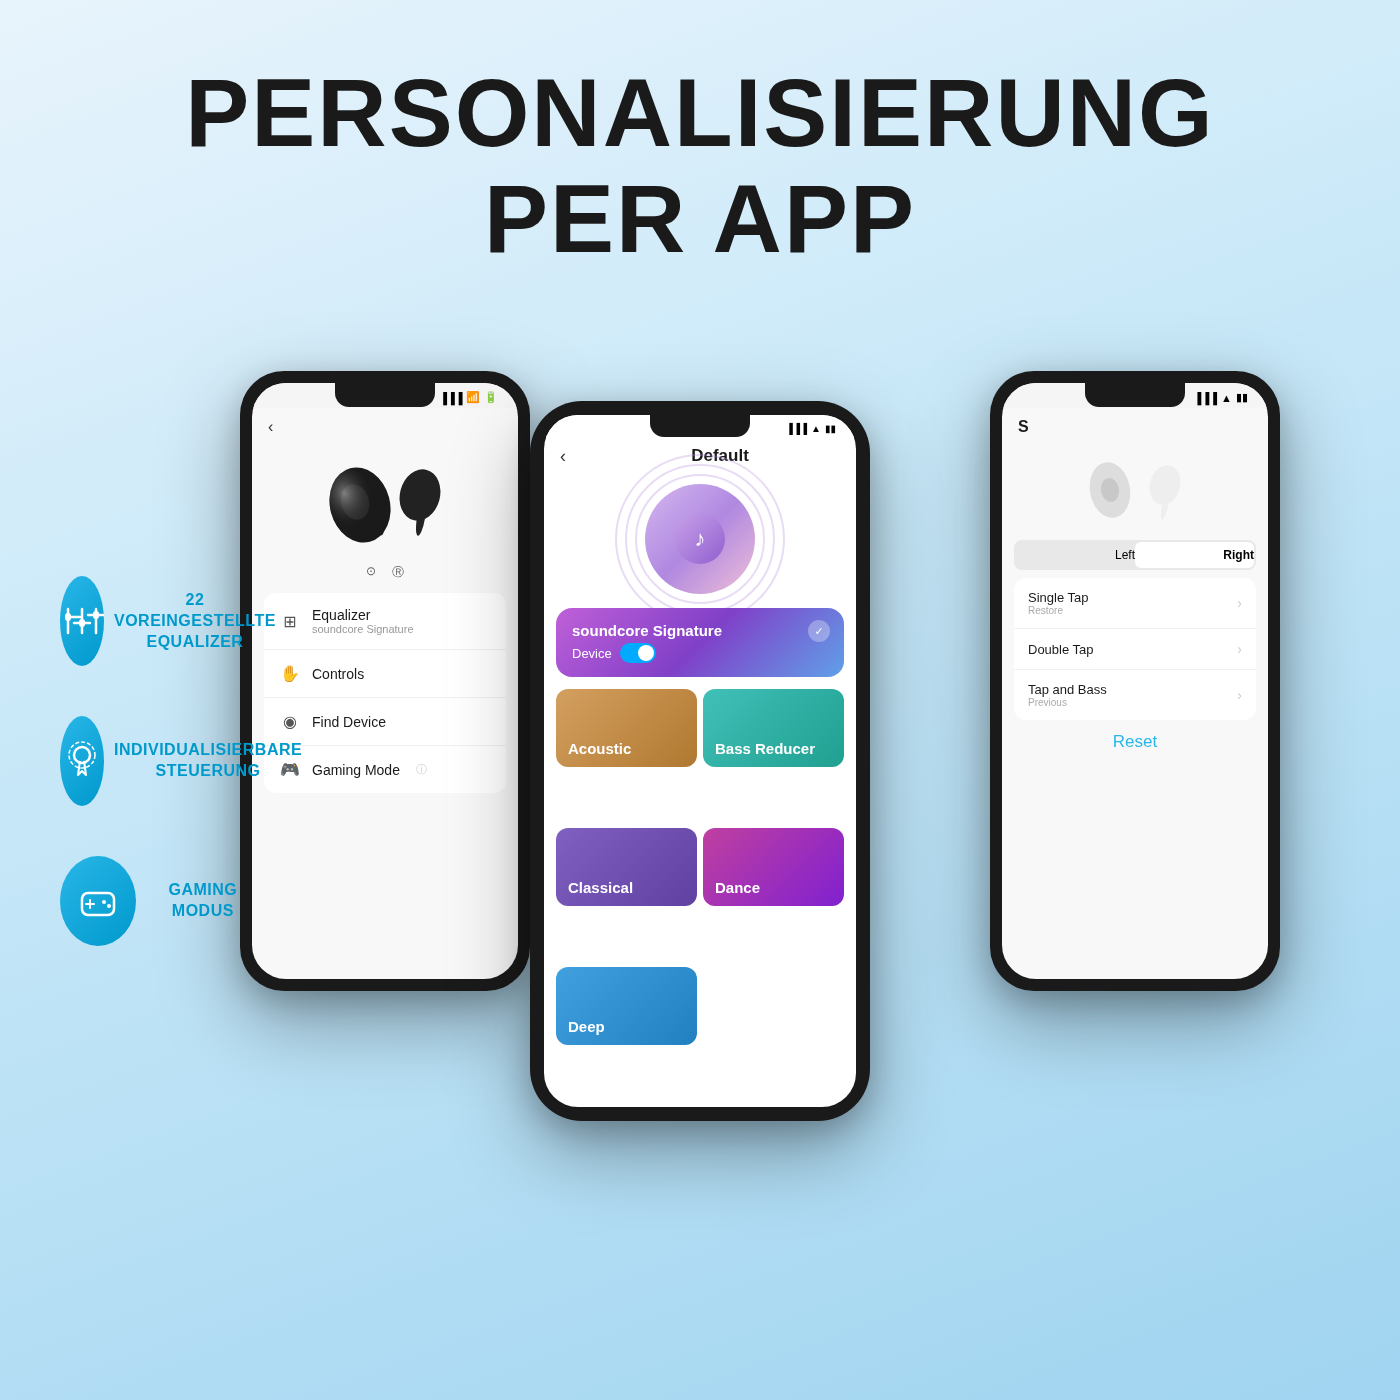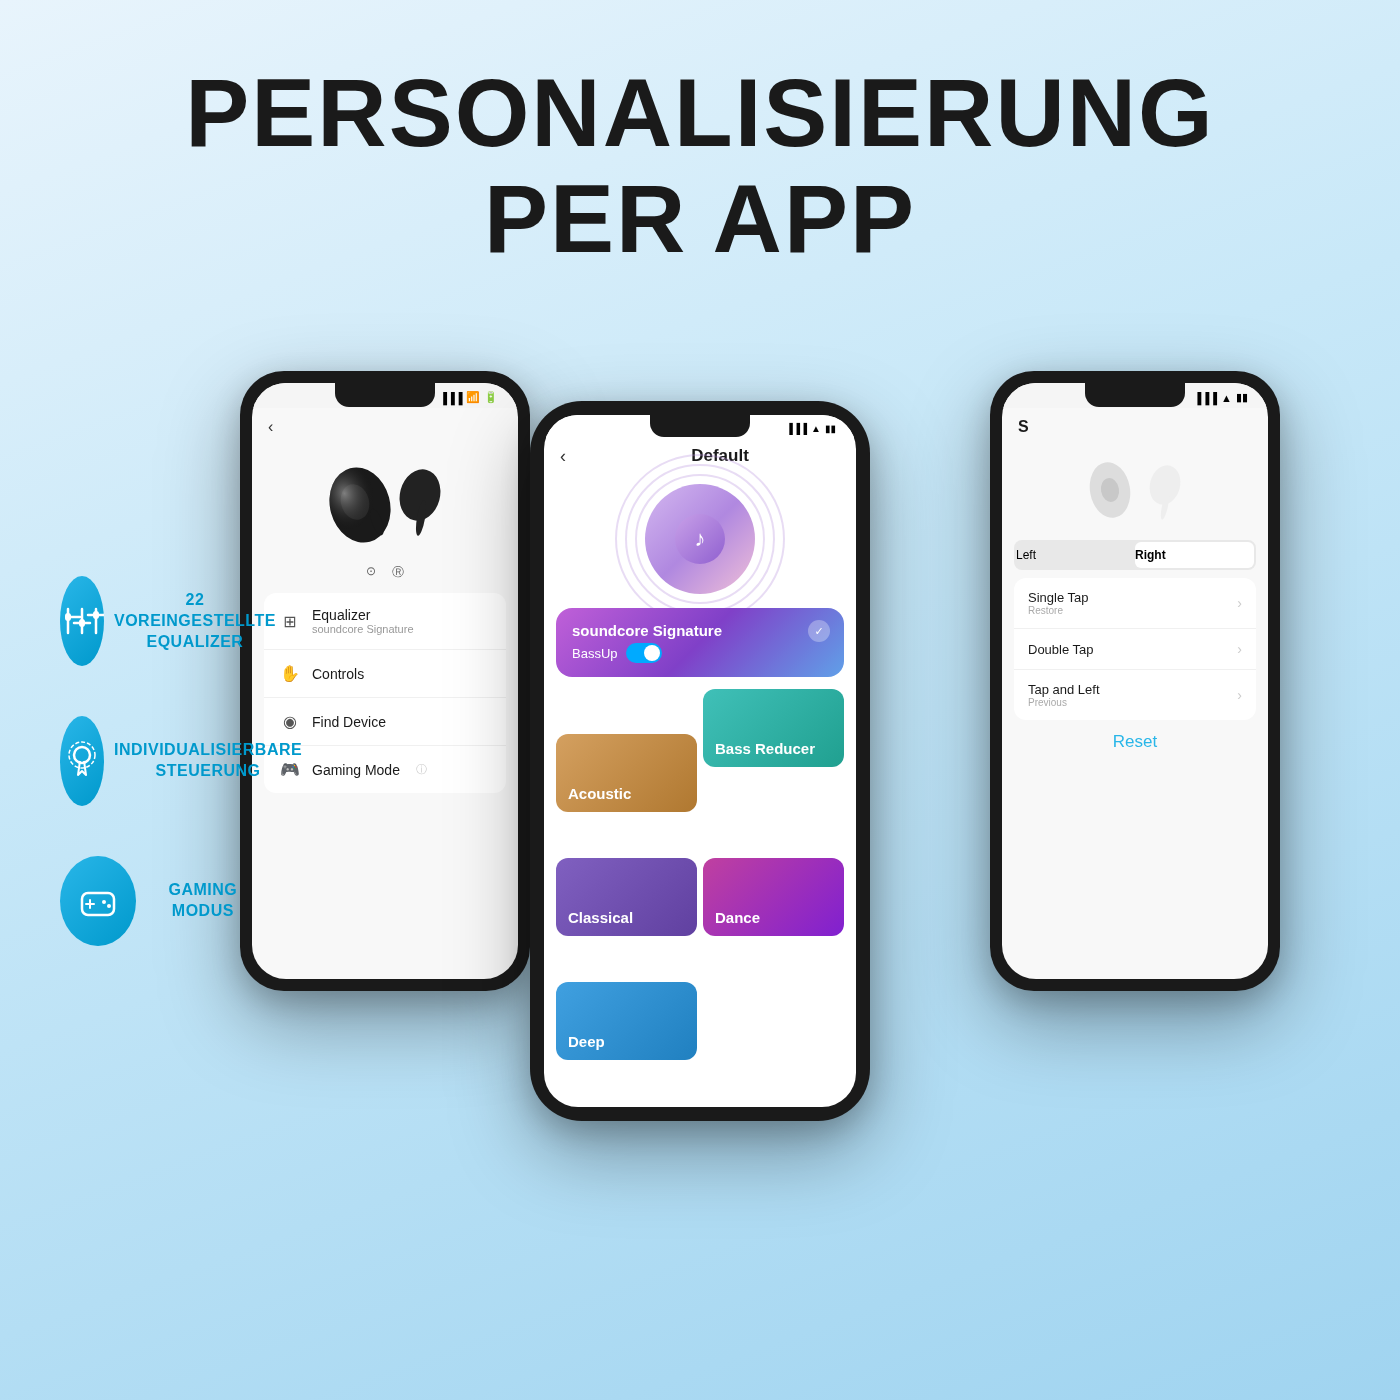--- a/index.html
+++ b/index.html
@@ -305,21 +305,20 @@
     .eq-tile-label {
       color: white;
       font-size: 15px;
       font-weight: 600;
       z-index: 2;
       position: relative;
     }
 
     .tile-acoustic {
       background: linear-gradient(135deg, #d4a060 0%, #b07830 100%);
-      margin-top: 45px;
     }
 
     .tile-bass {
       background: linear-gradient(135deg, #40c0b8 0%, #20a090 100%);
     }
 
     .tile-classical {
       background: linear-gradient(135deg, #8060c0 0%, #6040a0 100%);
     }
 
@@ -423,21 +422,21 @@
       display: flex;
       gap: 0;
       margin: 0 12px 8px;
       background: #e8e8e8;
       border-radius: 8px;
       padding: 2px;
     }
 
     .lr-tab {
       flex: 1;
-      text-align: left;
+      text-align: right;
       padding: 6px 0;
       font-size: 12px;
       border-radius: 6px;
     }
 
     .lr-tab.active {
       background: white;
       font-weight: 600;
     }
 
@@ -624,21 +623,21 @@
           <div class="music-ring ring1"></div>
           <div class="music-disc">
             <div class="music-disc-inner">♪</div>
           </div>
         </div>
 
         <div class="signature-card">
           <div class="sig-check">✓</div>
           <div class="sig-title">soundcore Signature</div>
           <div class="bassup-row">
-            <span class="bassup-label">BassUp</span>
+            <span class="bassup-label">Device</span>
             <div class="toggle-on"></div>
           </div>
         </div>
 
         <div class="eq-grid">
           <div class="eq-tile tile-acoustic">
             <span class="eq-tile-label">Acoustic</span>
           </div>
           <div class="eq-tile tile-bass">
             <span class="eq-tile-label">Bass Reducer</span>
@@ -697,21 +696,21 @@
             <span class="chevron">›</span>
           </div>
           <div class="control-item">
             <div>
               <div>Double Tap</div>
             </div>
             <span class="chevron">›</span>
           </div>
           <div class="control-item">
             <div>
-              <div>Tap and Left</div>
+              <div>Tap and Bass</div>
               <div class="sub">Previous</div>
             </div>
             <span class="chevron">›</span>
           </div>
         </div>
 
         <div class="reset-btn">
           <span>Reset</span>
         </div>
       </div>

